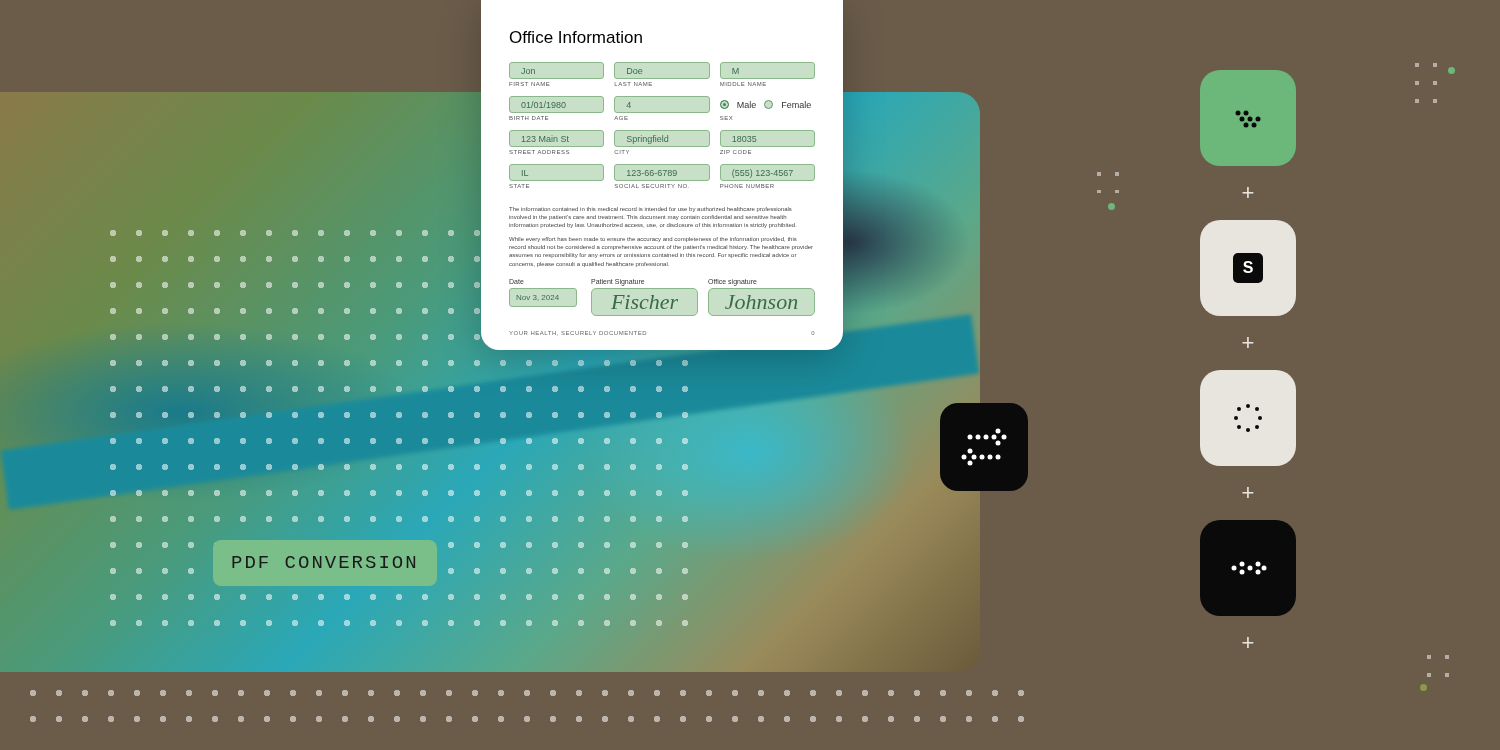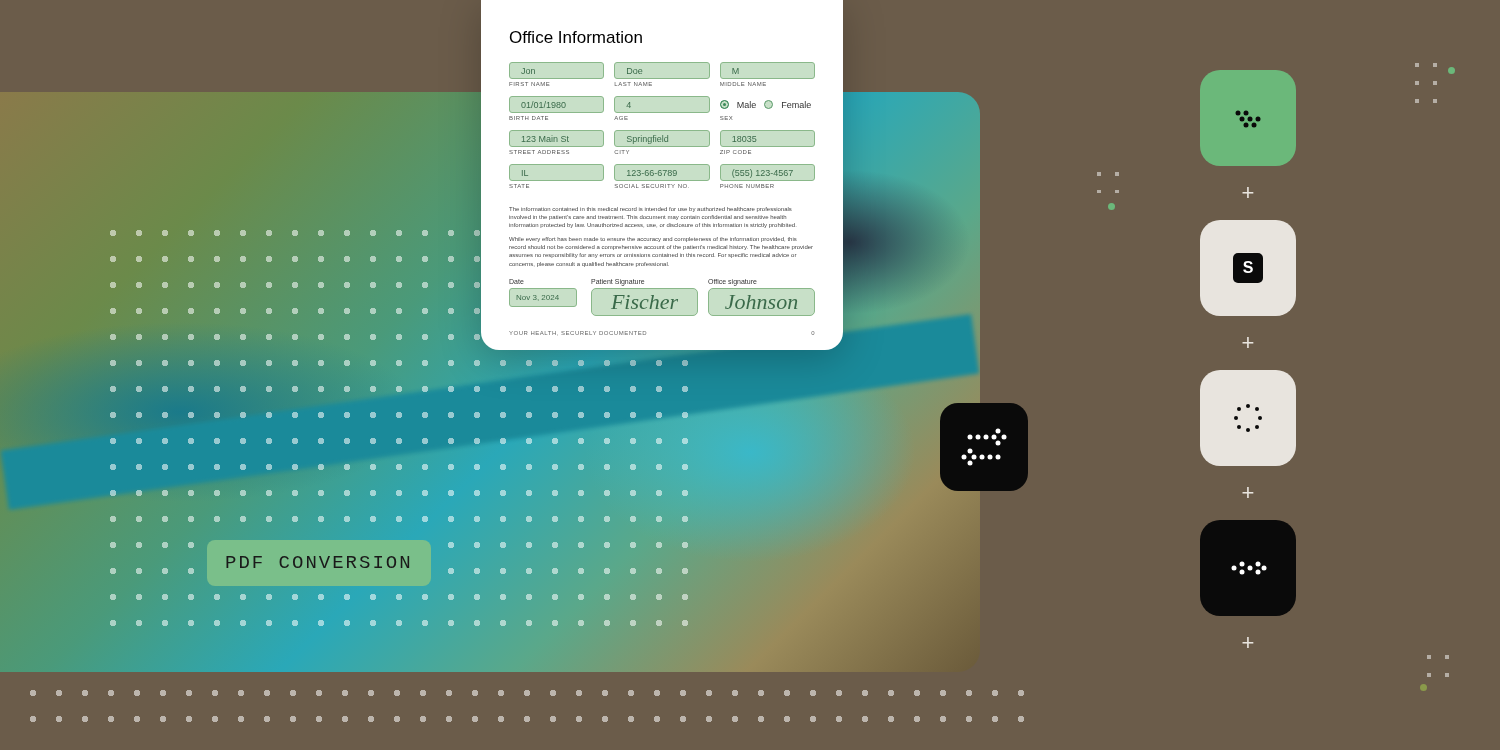--- a/index.html
+++ b/index.html
@@ -2,21 +2,21 @@
 <html><head>
 <meta charset="utf-8">
 <style>
 *{box-sizing:border-box;margin:0;padding:0}
 body{background:#6b5c4a;font-family:Arial,Helvetica,sans-serif;width:1500px;height:750px;overflow:hidden;position:relative}
 .aerial{position:absolute;left:0;top:92px;width:980px;height:580px;border-radius:0 22px 22px 0;overflow:hidden;background:linear-gradient(135deg,#8a7a4a 0%,#6b8a4a 20%,#4a9a7a 40%,#2aa8b8 55%,#5aa88a 70%,#9a8a5a 85%,#6a5a3a 100%)}
 .aerial::before{content:"";position:absolute;inset:0;background:radial-gradient(ellipse 400px 150px at 180px 320px,#1a7a8a 0%,transparent 60%),radial-gradient(ellipse 300px 200px at 750px 360px,#3ab8c8 0%,transparent 55%),radial-gradient(ellipse 200px 120px at 850px 150px,#2a3a4a 0%,transparent 60%)}
 .river{position:absolute;width:100%;height:60px;background:#1a8a9a;top:290px;transform:rotate(-8deg);filter:blur(2px)}
 .dotgrid{position:absolute;left:100px;top:220px;width:590px;height:420px;background-image:radial-gradient(circle,rgba(255,255,255,0.55) 3px,transparent 3px);background-size:26px 26px}
 .dotgrid2{position:absolute;left:20px;top:680px;width:1010px;height:60px;background-image:radial-gradient(circle,rgba(255,255,255,0.55) 3px,transparent 3px);background-size:26px 26px}
-.badge{position:absolute;left:207px;top:540px;background:#7abf8a;color:#1a1a1a;padding:12px 18px;border-radius:8px;font-family:Courier,monospace;font-size:19px;letter-spacing:2px;font-weight:500}
+.badge{position:absolute;left:213px;top:540px;background:#7abf8a;color:#1a1a1a;padding:12px 18px;border-radius:8px;font-family:Courier,monospace;font-size:19px;letter-spacing:2px;font-weight:500}
 .doc{position:absolute;left:481px;top:0;width:362px;background:#fff;border-radius:0 0 18px 18px;padding:28px 28px 14px;box-shadow:0 8px 40px rgba(0,0,0,0.25)}
 .doc-title{font-size:17px;font-weight:500;color:#000;margin-bottom:14px}
 .row{display:flex;gap:10px;margin-bottom:3px}
 .col{flex:1}
 .fld{background:#c8e0c8;border:1px solid #8ab88a;border-radius:3px;padding:3px 11px;font-size:9px;color:#3a6a4a;height:17px;display:flex;align-items:center}
 .lbl{font-size:6px;color:#555;text-transform:uppercase;letter-spacing:0.5px;margin:2px 0 6px}
 .radio-row{display:flex;gap:8px;align-items:center;font-size:9px;color:#333;height:17px}
 .radio{width:9px;height:9px;border:1px solid #5a9a6a;border-radius:50%;display:inline-block}
 .radio.on{background:#3a8a5a;border-color:#3a8a5a;box-shadow:inset 0 0 0 2px #c8e0c8}
 .radio.off{background:#c8e0c8}

